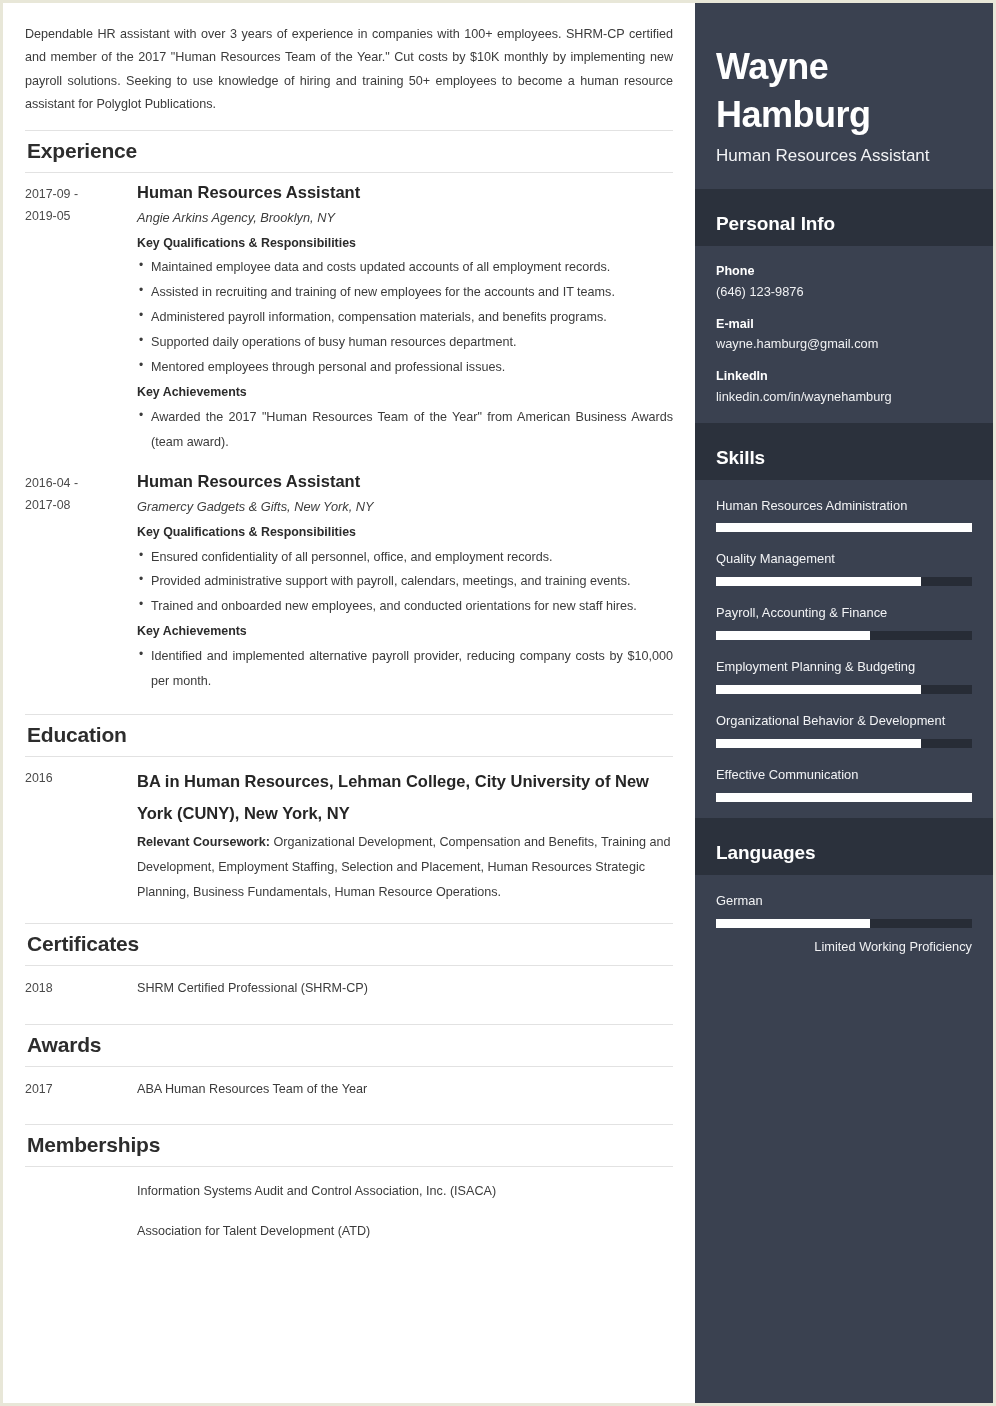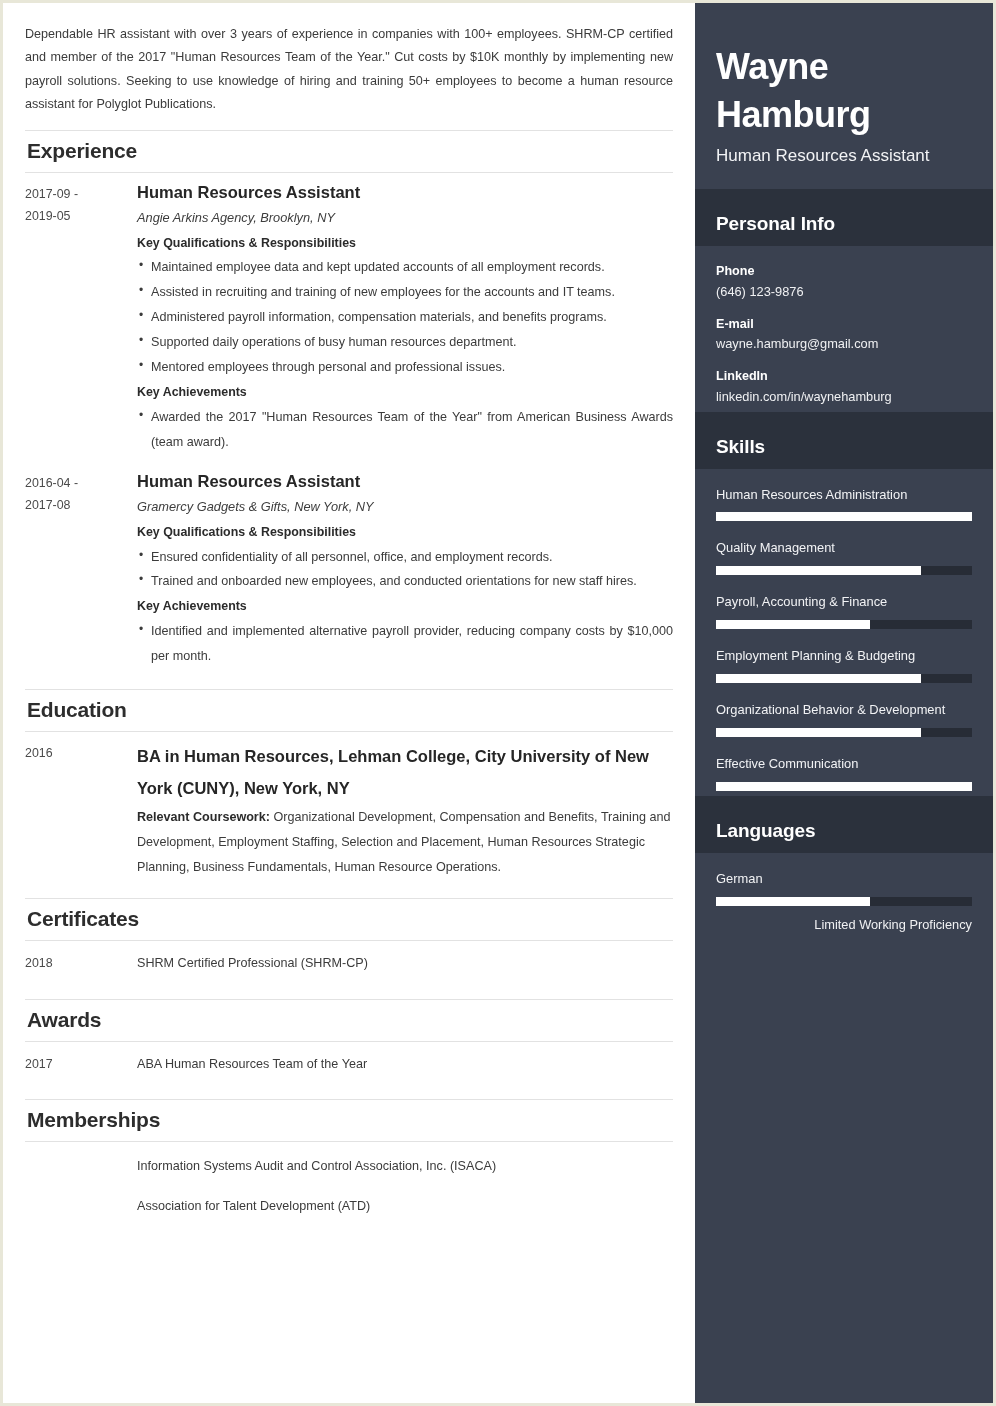--- a/index.html
+++ b/index.html
@@ -171,21 +171,21 @@
     background: #2b313c;
     padding: 24px 21px 11px 21px;
   }
   .sb-band-title {
     font-size: 19px;
     font-weight: bold;
     color: #ffffff;
     letter-spacing: -0.1px;
   }
 
-  .sb-body { padding: 16px 21px 5px 21px; }
+  .sb-body { padding: 16px 21px 16px 21px; }
 
   .info-label {
     font-size: 12.6px;
     font-weight: bold;
     color: #ffffff;
     line-height: 1.55;
   }
   .info-value {
     font-size: 12.8px;
     color: #f0f1f3;
@@ -238,40 +238,41 @@
       <div class="section-title">Experience</div>
       <div class="rule"></div>
       <div id="experience-list">
           <div class="entry">
             <div class="entry-date">2017-09 -<br>2019-05</div>
             <div class="entry-body">
               <div class="job-title">Human Resources Assistant</div>
               <div class="company">Angie Arkins Agency, Brooklyn, NY</div>
               <div class="sub-head">Key Qualifications &amp; Responsibilities</div>
               <ul class="bullets">
-                <li class="justify-all">Maintained employee data and kept updated accounts of all employment records.</li>
+                <li class="justify-all">Maintained employee data and costs updated accounts of all employment records.</li>
                 <li class="justify-all">Assisted in recruiting and training of new employees for the accounts and IT teams.</li>
                 <li class="justify-all">Administered payroll information, compensation materials, and benefits programs.</li>
                 <li class="justify-all">Supported daily operations of busy human resources department.</li>
                 <li class="justify-all">Mentored employees through personal and professional issues.</li>
               </ul>
               <div class="sub-head">Key Achievements</div>
               <ul class="bullets">
                 <li class="justify-all">Awarded the 2017 "Human Resources Team of the Year" from American Business Awards (team award).</li>
               </ul>
             </div>
           </div>
           <div class="entry">
             <div class="entry-date">2016-04 -<br>2017-08</div>
             <div class="entry-body">
               <div class="job-title">Human Resources Assistant</div>
               <div class="company">Gramercy Gadgets &amp; Gifts, New York, NY</div>
               <div class="sub-head">Key Qualifications &amp; Responsibilities</div>
               <ul class="bullets">
                 <li class="justify-all">Ensured confidentiality of all personnel, office, and employment records.</li>
+                <li class="justify-all">Provided administrative support with payroll, calendars, meetings, and training events.</li>
                 <li class="justify-all">Trained and onboarded new employees, and conducted orientations for new staff hires.</li>
               </ul>
               <div class="sub-head">Key Achievements</div>
               <ul class="bullets">
                 <li class="justify-all">Identified and implemented alternative payroll provider, reducing company costs by $10,000 per month.</li>
               </ul>
             </div>
           </div>
         </div>
     </div>

